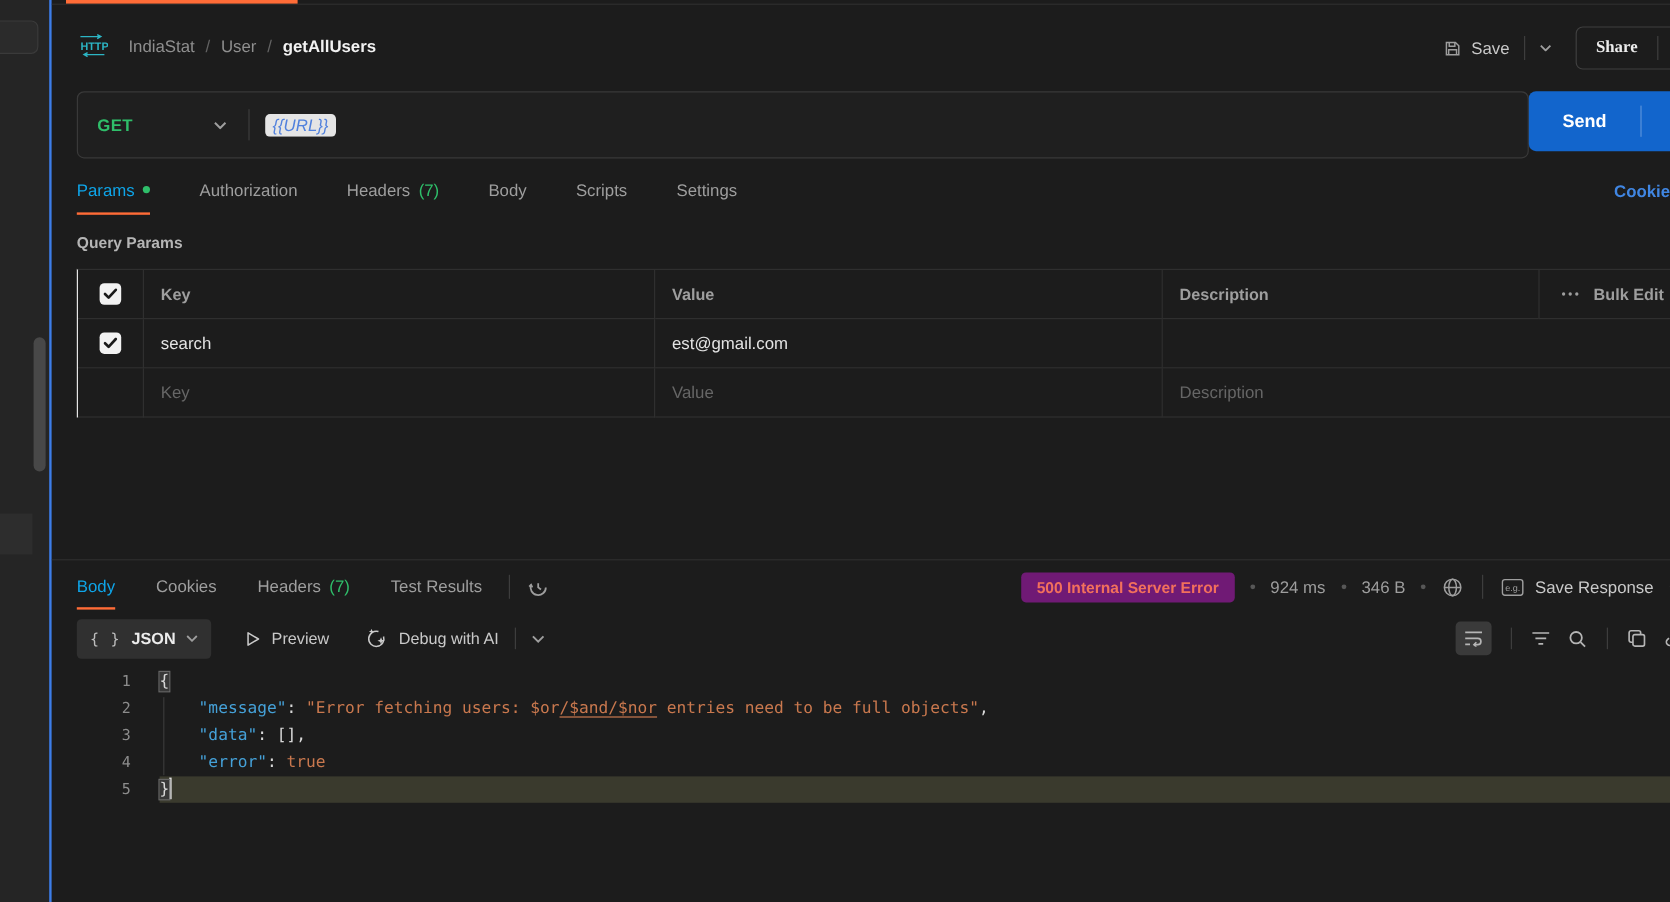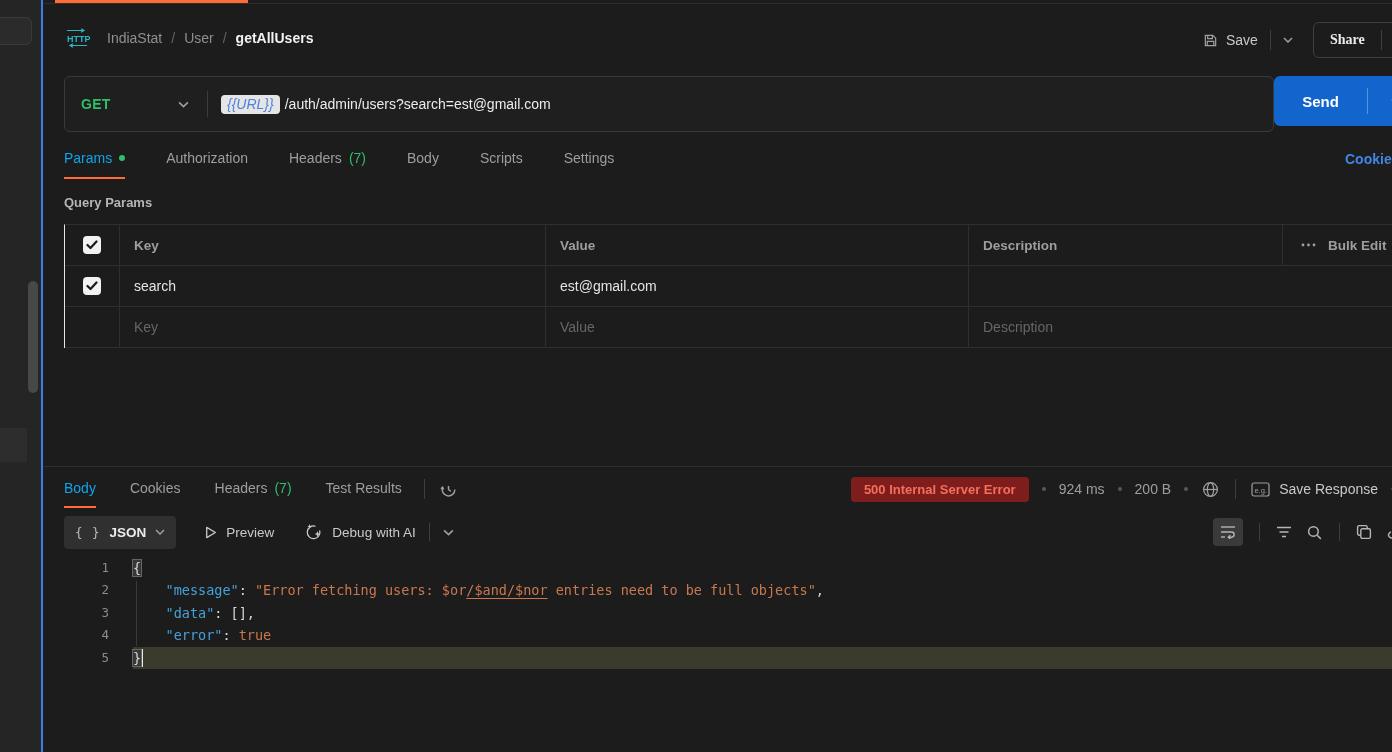--- a/index.html
+++ b/index.html
@@ -88,21 +88,21 @@
 
   
   .resp-divider { position:absolute; top:466px; left:0; right:0; height:1px; background:#2e2e2e; }
   .resp-tabs-row { position:absolute; top:470px; left:21px; right:-14px; height:38px;
                    display:flex; align-items:center; }
   .resp-tabs { display:flex; gap:34px; align-items:center; }
   .hist-divider { width:1px; height:20px; background:#3d3d3d; margin-left:22px; }
   .history-btn { margin-left:14px; color:#9e9e9e; display:flex; align-items:center; cursor:pointer; }
 
   .resp-status { margin-left:auto; display:flex; align-items:center; gap:13px; }
-  .status-badge { background:#7f1d1d; color:#f2705c; font-size:13px; font-weight:600;
+  .status-badge { background:#701a75; color:#f2705c; font-size:13px; font-weight:600;
                   padding:5px 13px; border-radius:4px; white-space:nowrap; }
   .sep-dot { width:4px; height:4px; border-radius:50%; background:#575757; }
   .meta-text { color:#9e9e9e; font-size:14px; white-space:nowrap; }
   .globe-btn, .eg-icon, .more-btn { color:#9e9e9e; display:flex; align-items:center; cursor:pointer; }
   .save-resp { color:#c9c9c9; font-size:14px; display:flex; align-items:center; gap:9px; cursor:pointer; white-space:nowrap; }
 
   
   .code-toolbar { position:absolute; top:514px; left:21px; right:-10px; height:36px;
                   display:flex; align-items:center; }
   .json-btn { background:#303030; border-radius:4px; height:33px; padding:0 11px;
@@ -198,21 +198,20 @@
         <span class="method-label">GET</span>
         <span class="chev">
           <svg width="11" height="7" viewBox="0 0 10 6">
               <path d="M1 1l4 4 4-4" fill="none" stroke="currentColor" stroke-width="1.5"></path>
             </svg>
         </span>
       </div>
       <div class="method-divider"></div>
       <div class="url-input">
         <span class="url-var-chip">{{URL}}</span>
-        <span class="url-path">/auth/admin/users?search=est@gmail.com</span>
       </div>
     </div>
     <div class="send-group">
       <div class="send-main">Send</div>
       <div class="send-div"></div>
       <div class="send-caret">
         <svg width="11" height="7" viewBox="0 0 10 6">
             <path d="M1 1l4 4 4-4" fill="none" stroke="currentColor" stroke-width="1.6"></path>
           </svg>
       </div>
@@ -310,21 +309,21 @@
             <path d="M1.9 8.4L3.4 6.9l1 2.1"></path>
             <path d="M9 5.8V9l2.2 1.7"></path>
         </svg>
       </span>
 
       <div class="resp-status">
         <span class="status-badge">500 Internal Server Error</span>
         <span class="sep-dot"></span>
         <span class="meta-text">924 ms</span>
         <span class="sep-dot"></span>
-        <span class="meta-text">200 B</span>
+        <span class="meta-text">346 B</span>
         <span class="sep-dot"></span>
         <span class="globe-btn">
           <svg width="19" height="19" viewBox="0 0 18 18" fill="none" stroke="currentColor" stroke-width="1.2">
             <circle cx="9" cy="9" r="6.5"></circle>
               <ellipse cx="9" cy="9" rx="3" ry="6.5"></ellipse>
               <path d="M2.5 9h13"></path>
           </svg>
         </span>
         <span class="h-divider" style="margin:0 2px;"></span>
         <span class="save-resp">

